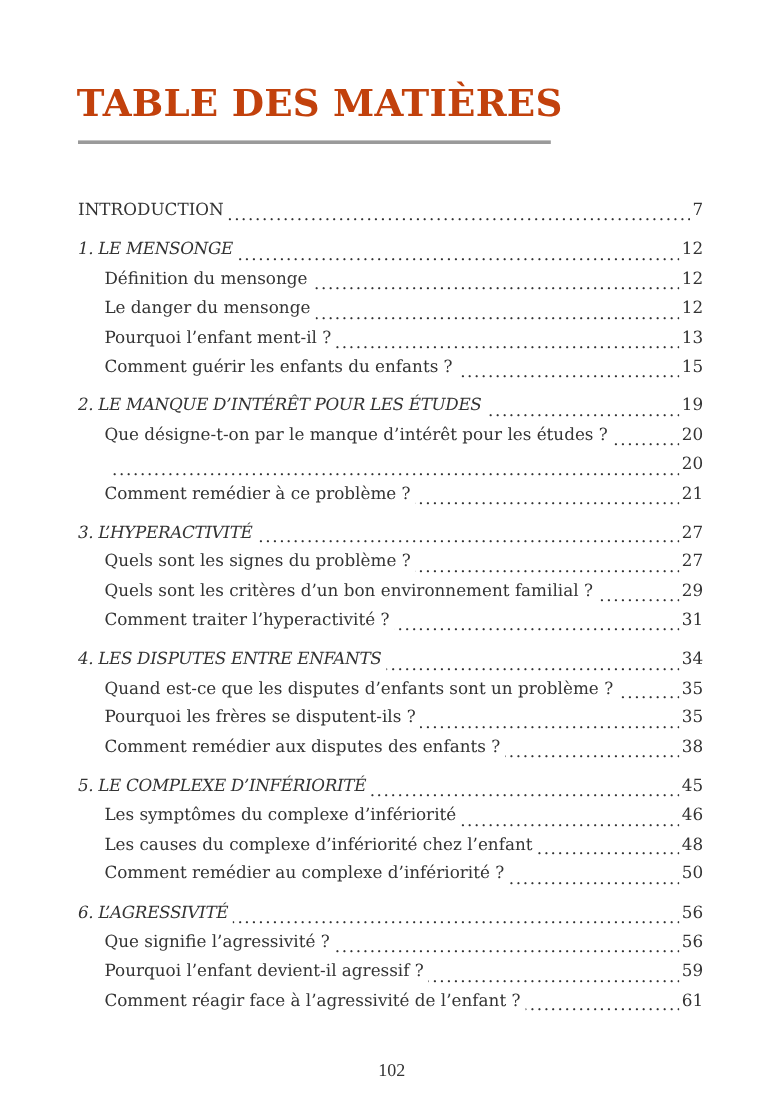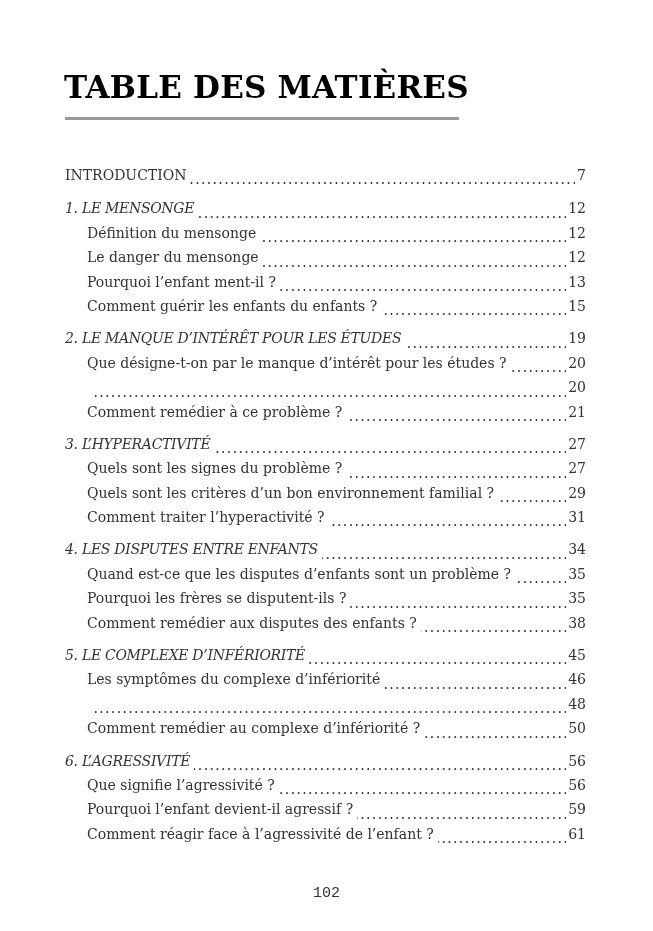--- a/index.html
+++ b/index.html
@@ -17,21 +17,21 @@
     }
     .page-title {
       position: absolute;
       left: 64px;
       top: 72px;
       margin: 0;
       font-family: "DejaVu Serif", serif;
       font-weight: bold;
       font-size: 31px;
       letter-spacing: 0.2px;
-      color: #000000;
+      color: #c2410c;
       line-height: 1;
       white-space: nowrap;
     }
     .title-rule {
       position: absolute;
       left: 65px;
       top: 117px;
       width: 394px;
       height: 3px;
       background: #9a9a9a;
@@ -85,21 +85,21 @@
     .chapter-title {
       letter-spacing: -0.3px;
       font-style: italic;
     }
     .page-number {
       position: absolute;
       left: 0;
       width: 653px;
       top: 885px;
       text-align: center;
-      font-family: Liberation Mono, monospace;
+      font-family: Liberation Serif, serif;
       font-size: 15px;
       color: #333333;
     }
   </style>
 </head>
 <body>
 
 <h1 class="page-title">TABLE DES MATIÈRES</h1>
 <div class="title-rule"></div>
 
@@ -210,20 +210,21 @@
           <span class="label chapter-title">5. LE COMPLEXE D’INFÉRIORITÉ</span>
           <span class="leader"></span>
           <span class="page">45</span>
         </div>
         <div class="toc-row sub">
           <span class="label">Les symptômes du complexe d’infériorité</span>
           <span class="leader"></span>
           <span class="page">46</span>
         </div>
         <div class="toc-row sub">
+          <span class="label">Les causes du complexe d’infériorité chez l’enfant</span>
           <span class="leader"></span>
           <span class="page">48</span>
         </div>
         <div class="toc-row sub">
           <span class="label">Comment remédier au complexe d’infériorité ?</span>
           <span class="leader"></span>
           <span class="page">50</span>
         </div>
       </div>
       <div class="chapter">

